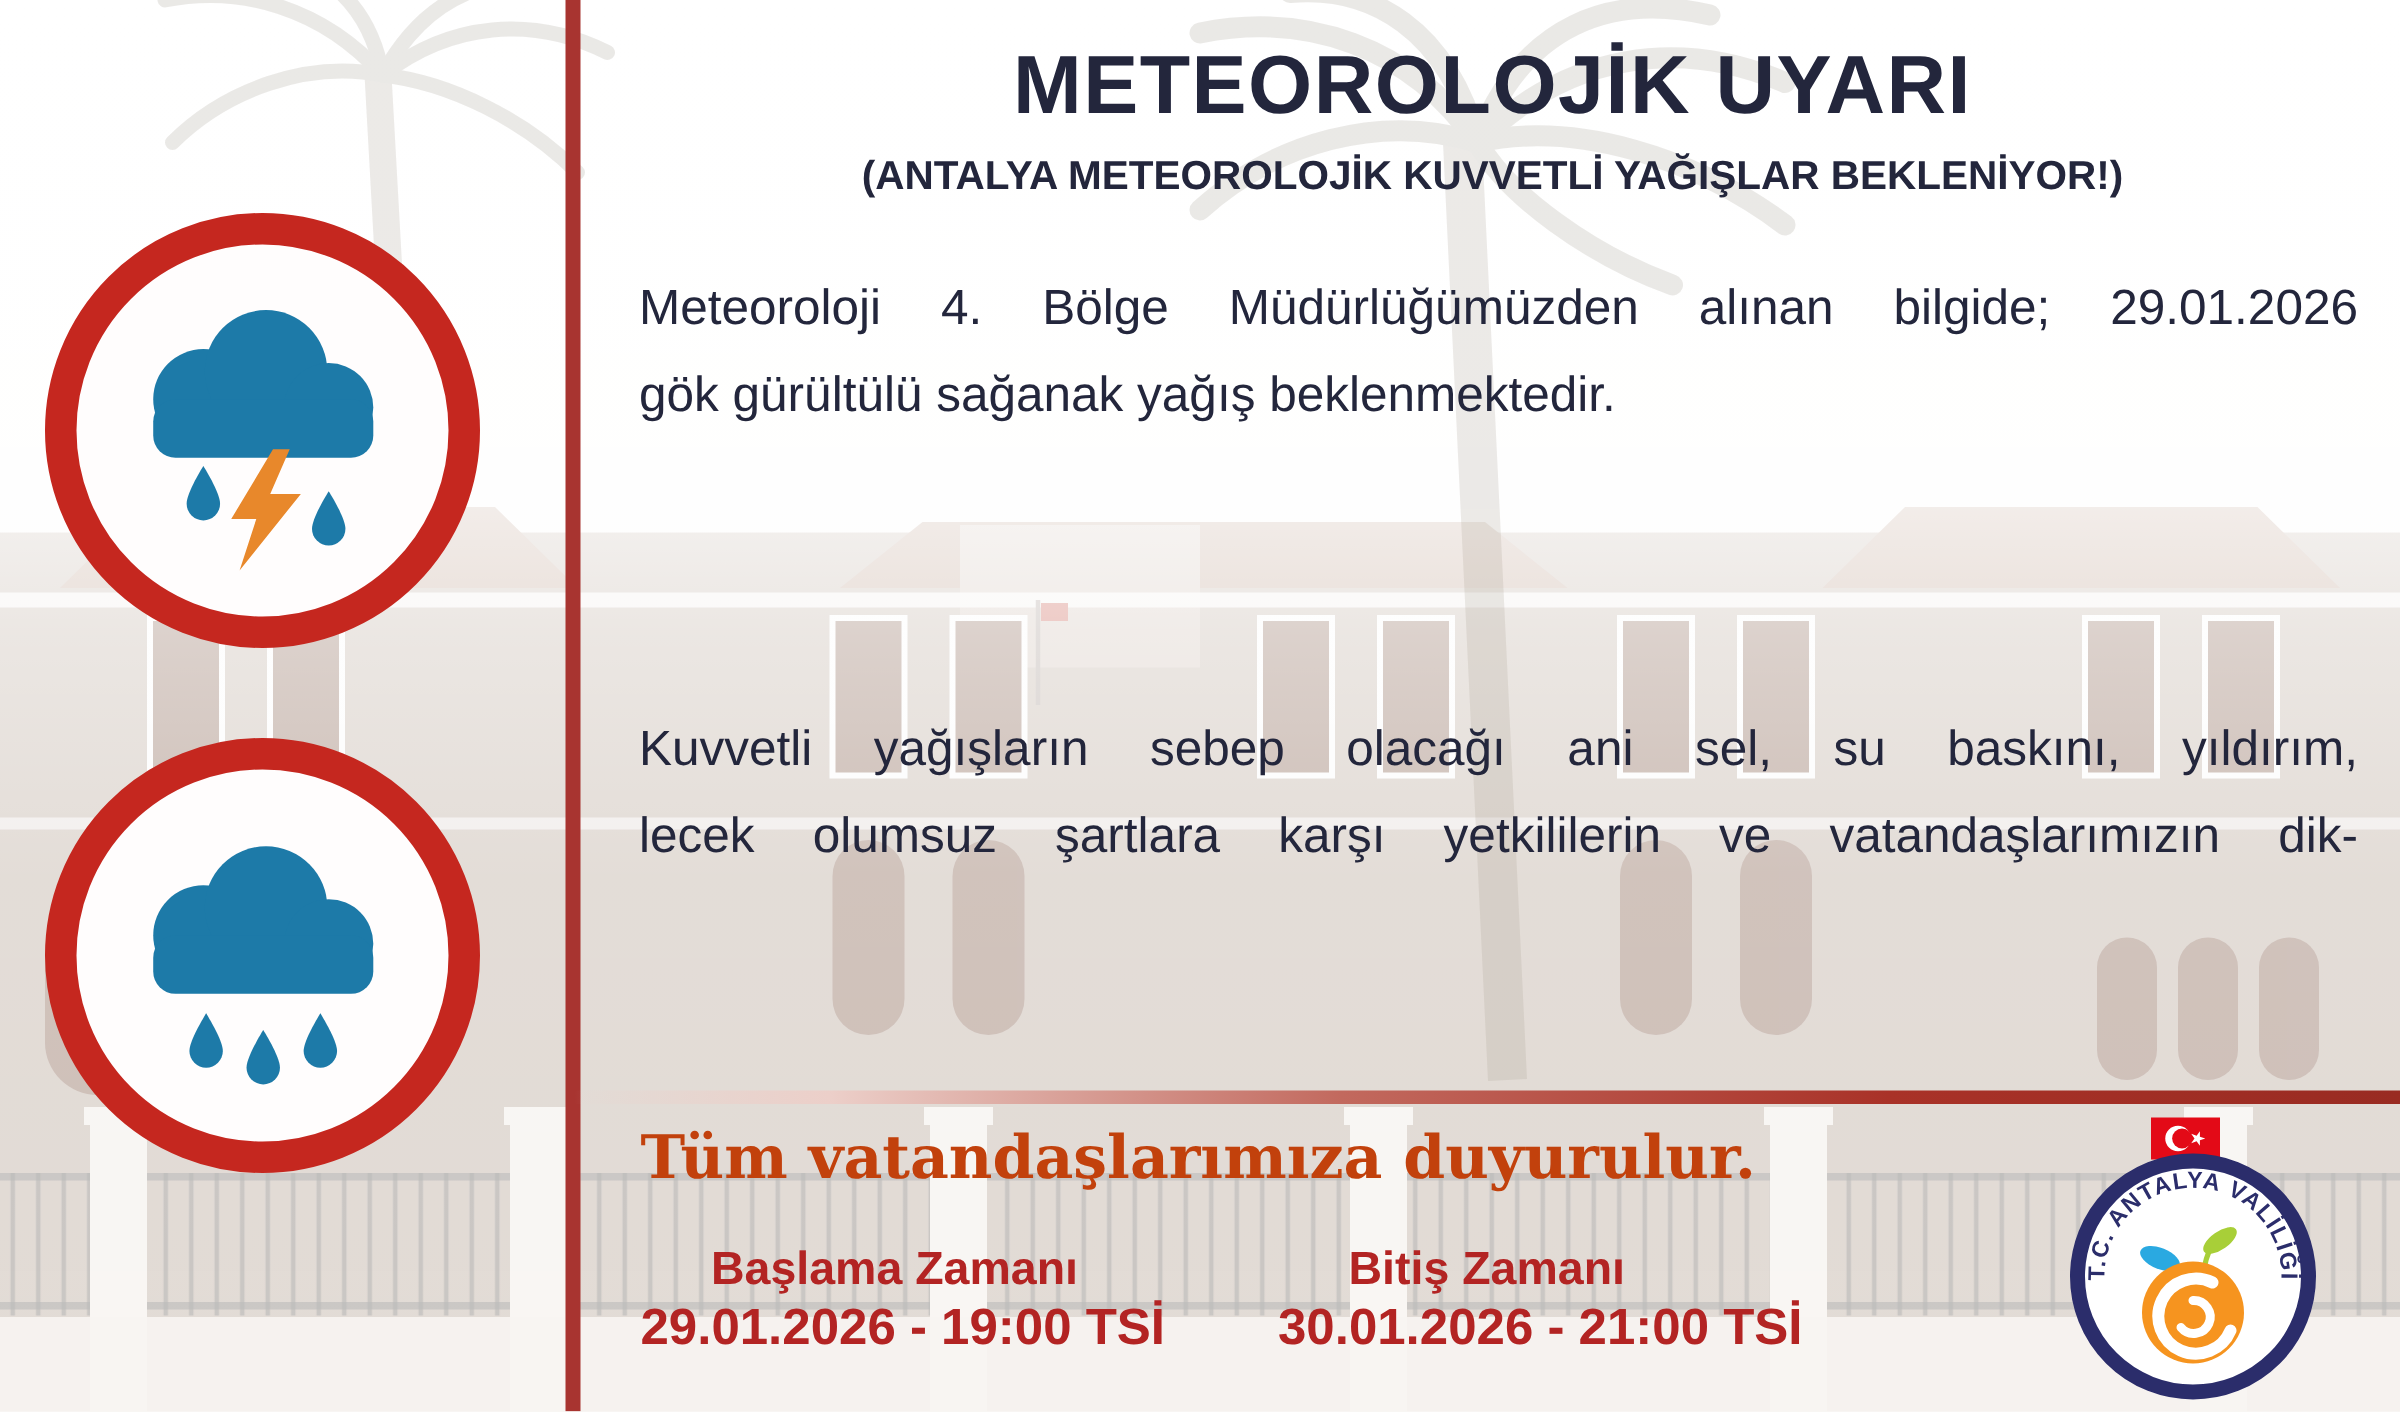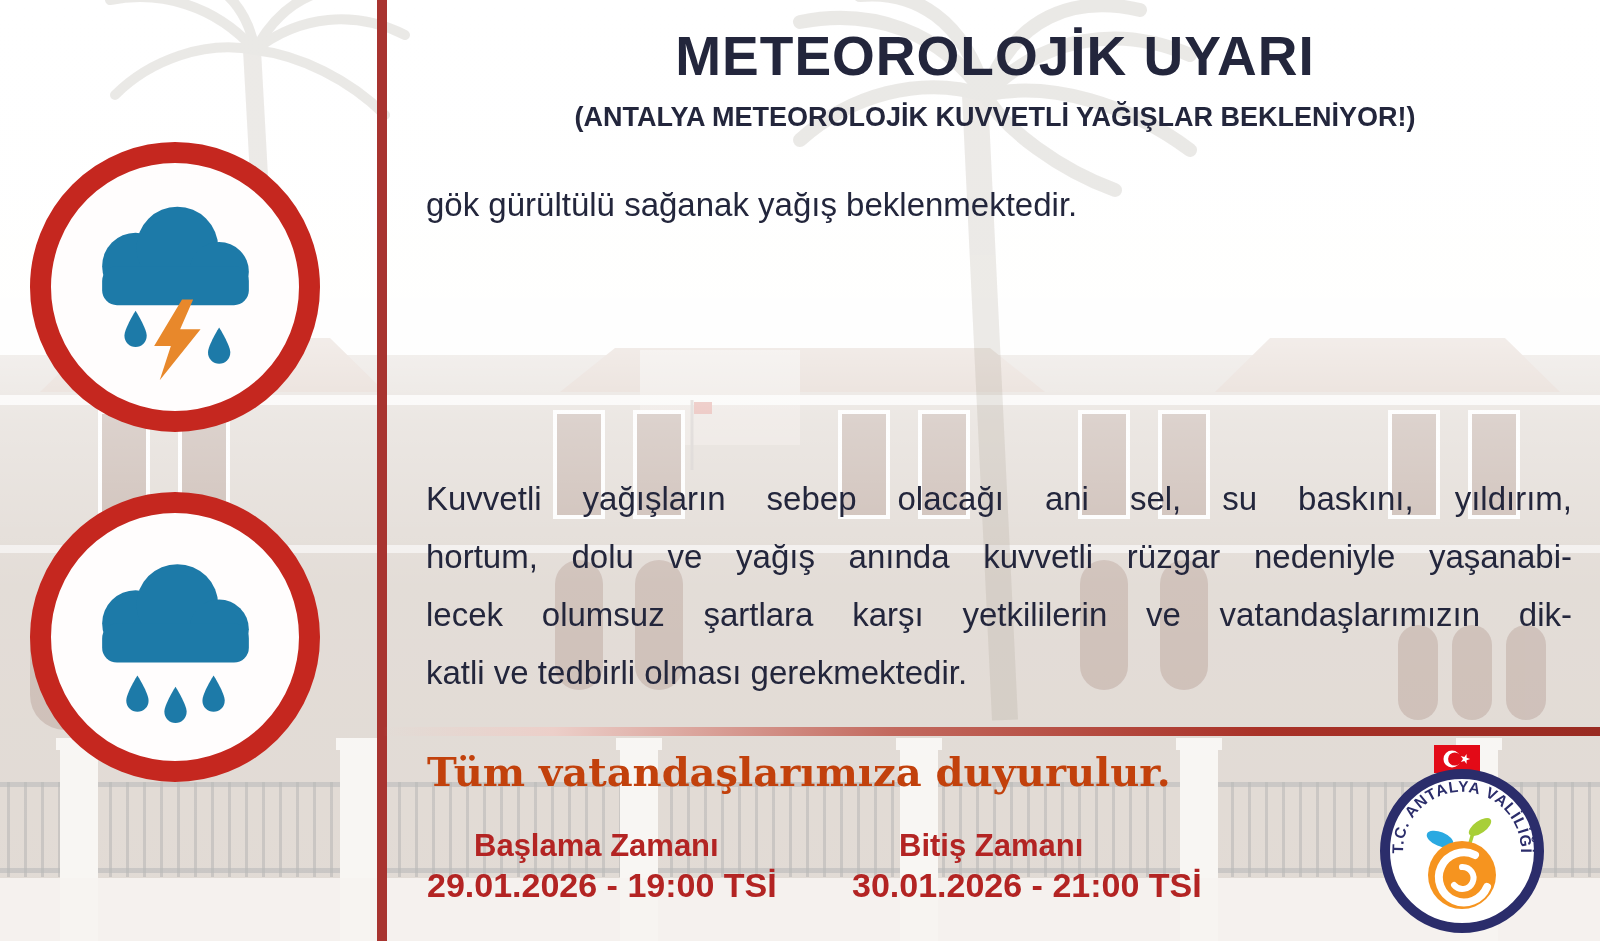--- a/index.html
+++ b/index.html
@@ -177,27 +177,26 @@
         <path transform="translate(93,158)" d="M12 0 C12 0 0 19 0 27 a12 12 0 0 0 24 0 C24 19 12 0 12 0 Z"></path>
         <path transform="translate(134,146)" d="M12 0 C12 0 0 19 0 27 a12 12 0 0 0 24 0 C24 19 12 0 12 0 Z"></path>
       </g>
     </svg>
   </div>
 
   <div class="title">METEOROLOJİK UYARI</div>
   <div class="subtitle">(ANTALYA METEOROLOJİK KUVVETLİ YAĞIŞLAR BEKLENİYOR!)</div>
 
   <div class="para p1">
+      <div class="para-line">Meteoroloji 4. Bölge Müdürlüğümüzden alınan bilgide; 29.01.2026</div>
       <div class="para-line last">gök gürültülü sağanak yağış beklenmektedir.</div>
     </div>
   <div class="para p2">
       <div class="para-line">Kuvvetli yağışların sebep olacağı ani sel, su baskını, yıldırım,</div>
-      <div class="para-line">hortum, dolu ve yağış anında kuvvetli rüzgar nedeniyle yaşanabi-</div>
       <div class="para-line">lecek olumsuz şartlara karşı yetkililerin ve vatandaşlarımızın dik-</div>
-      <div class="para-line last">katli ve tedbirli olması gerekmektedir.</div>
     </div>
 
   <div class="h-rule"></div>
 
   <div class="announce">Tüm vatandaşlarımıza duyurulur.</div>
 
   <div class="sched-label start">Başlama Zamanı</div>
   <div class="sched-value start">29.01.2026 - 19:00 TSİ</div>
   <div class="sched-label end">Bitiş Zamanı</div>
   <div class="sched-value end">30.01.2026 - 21:00 TSİ</div>

